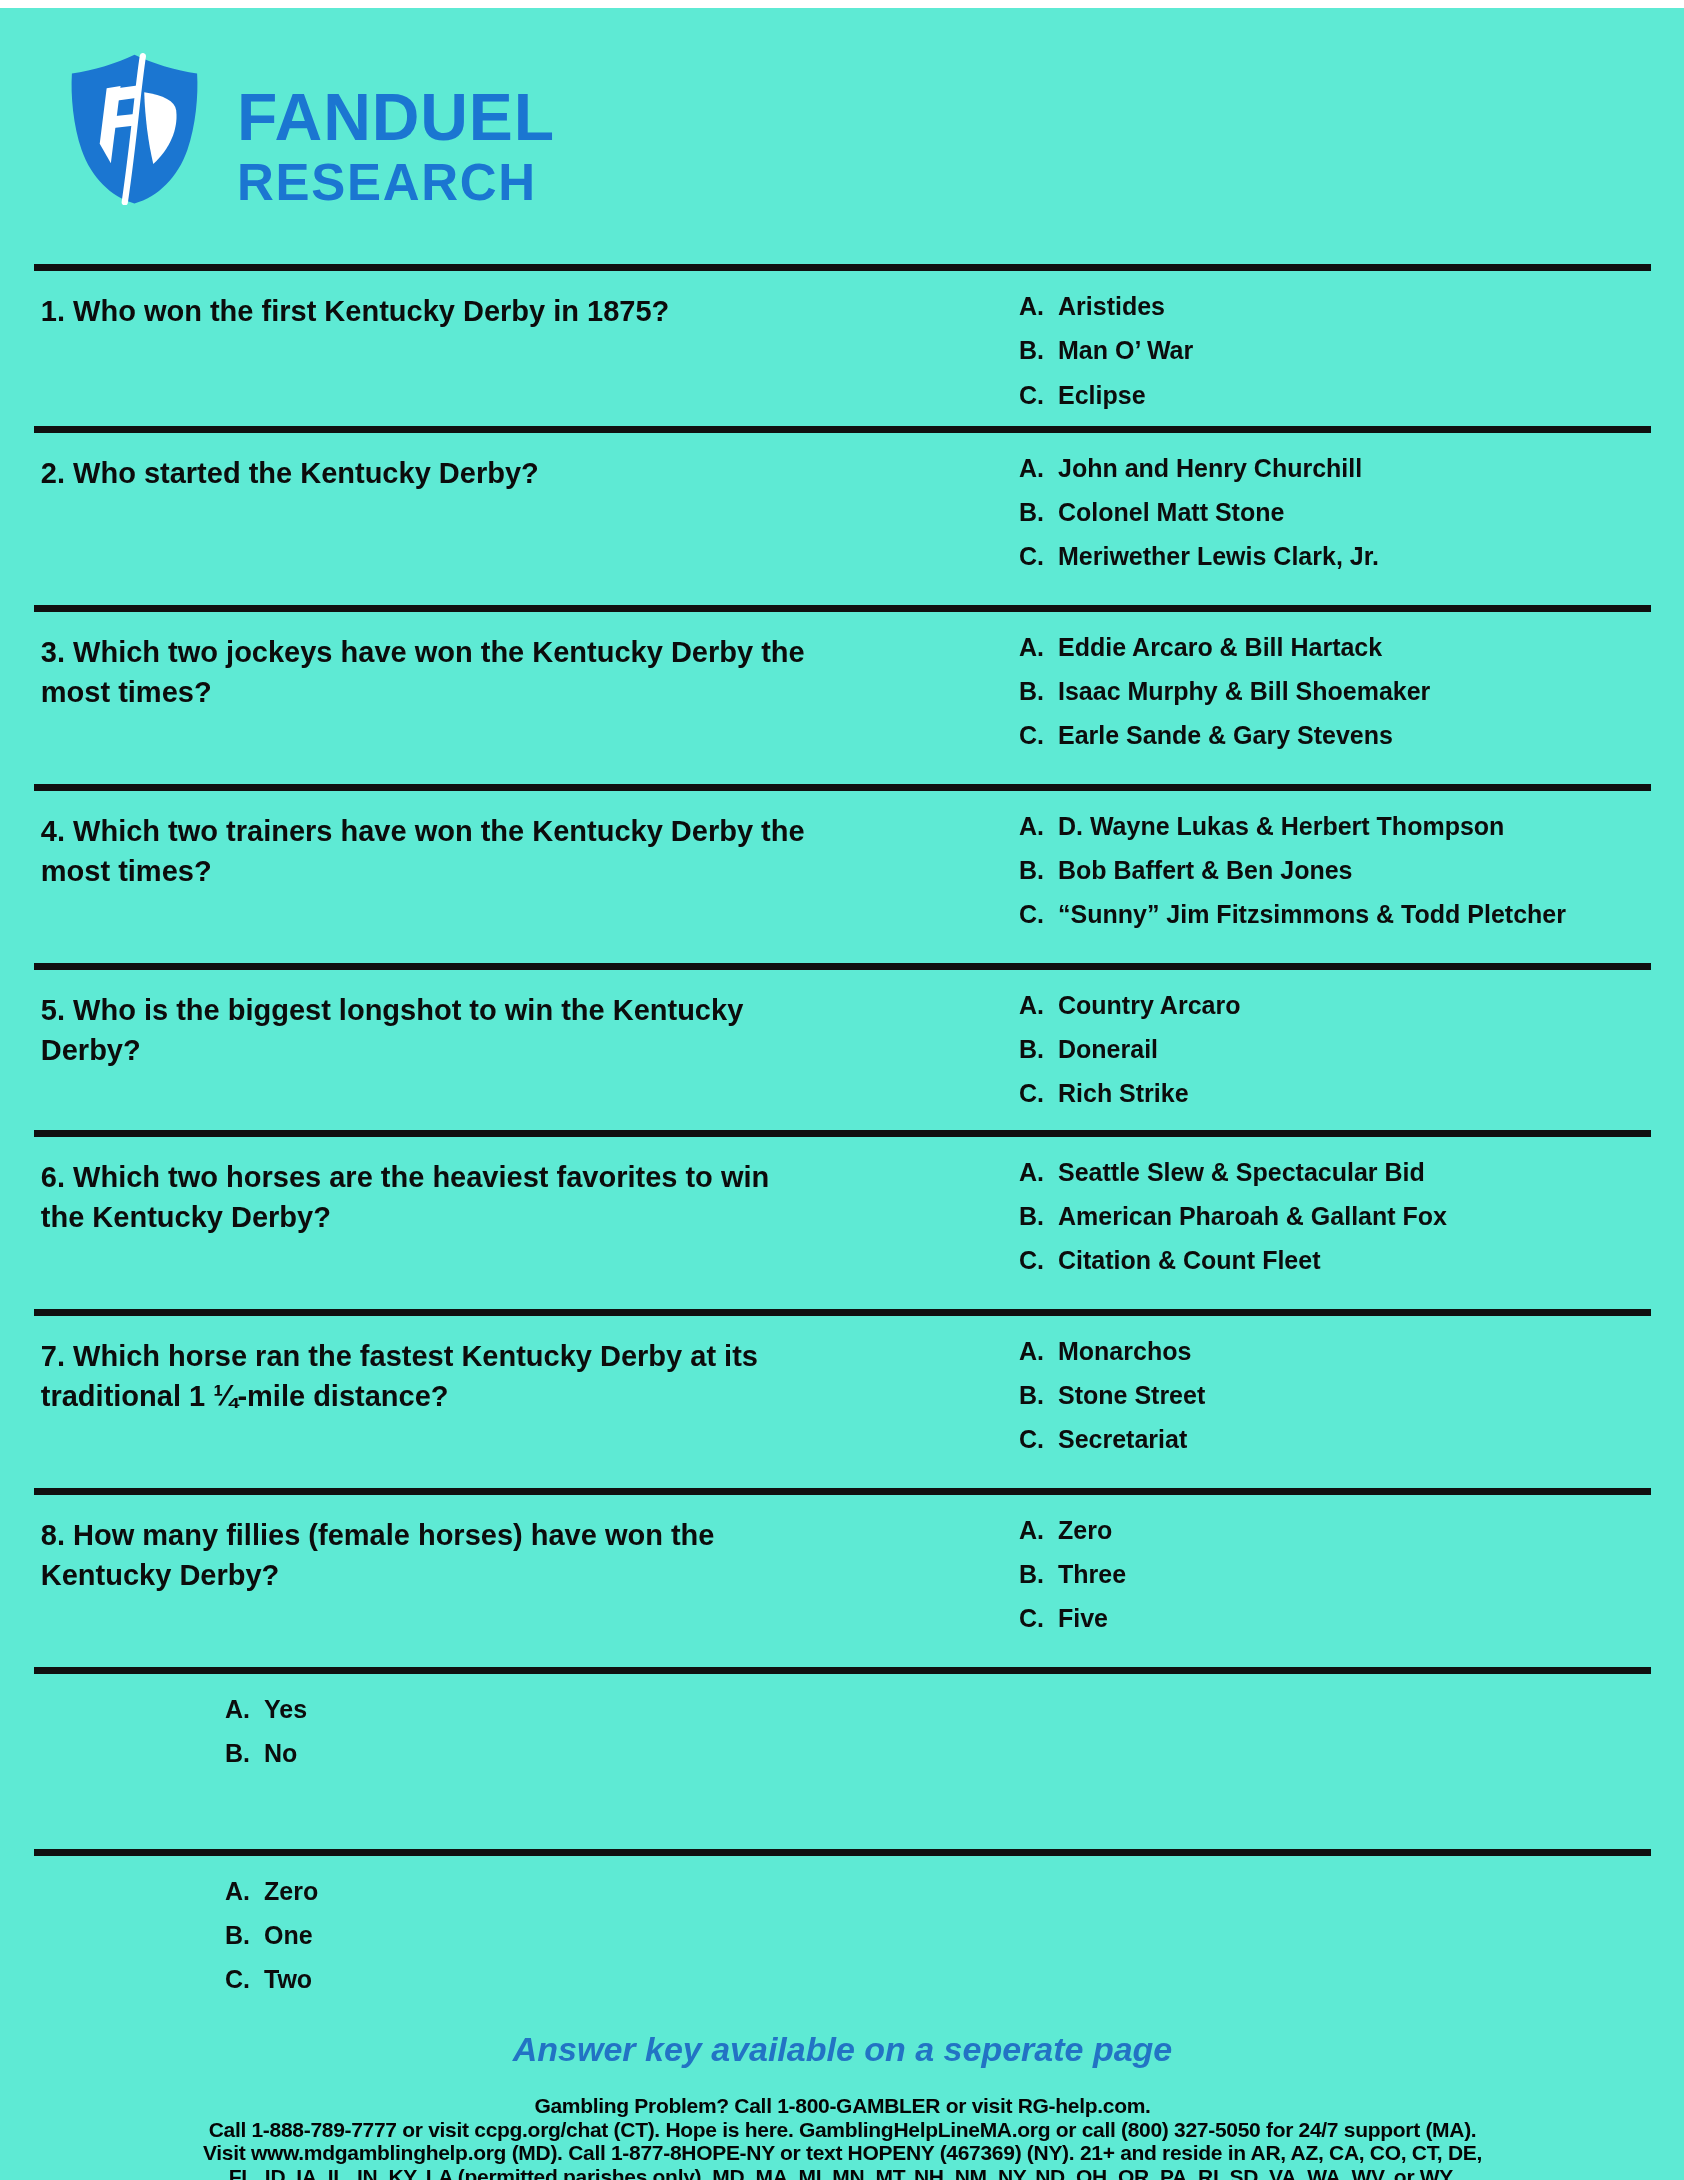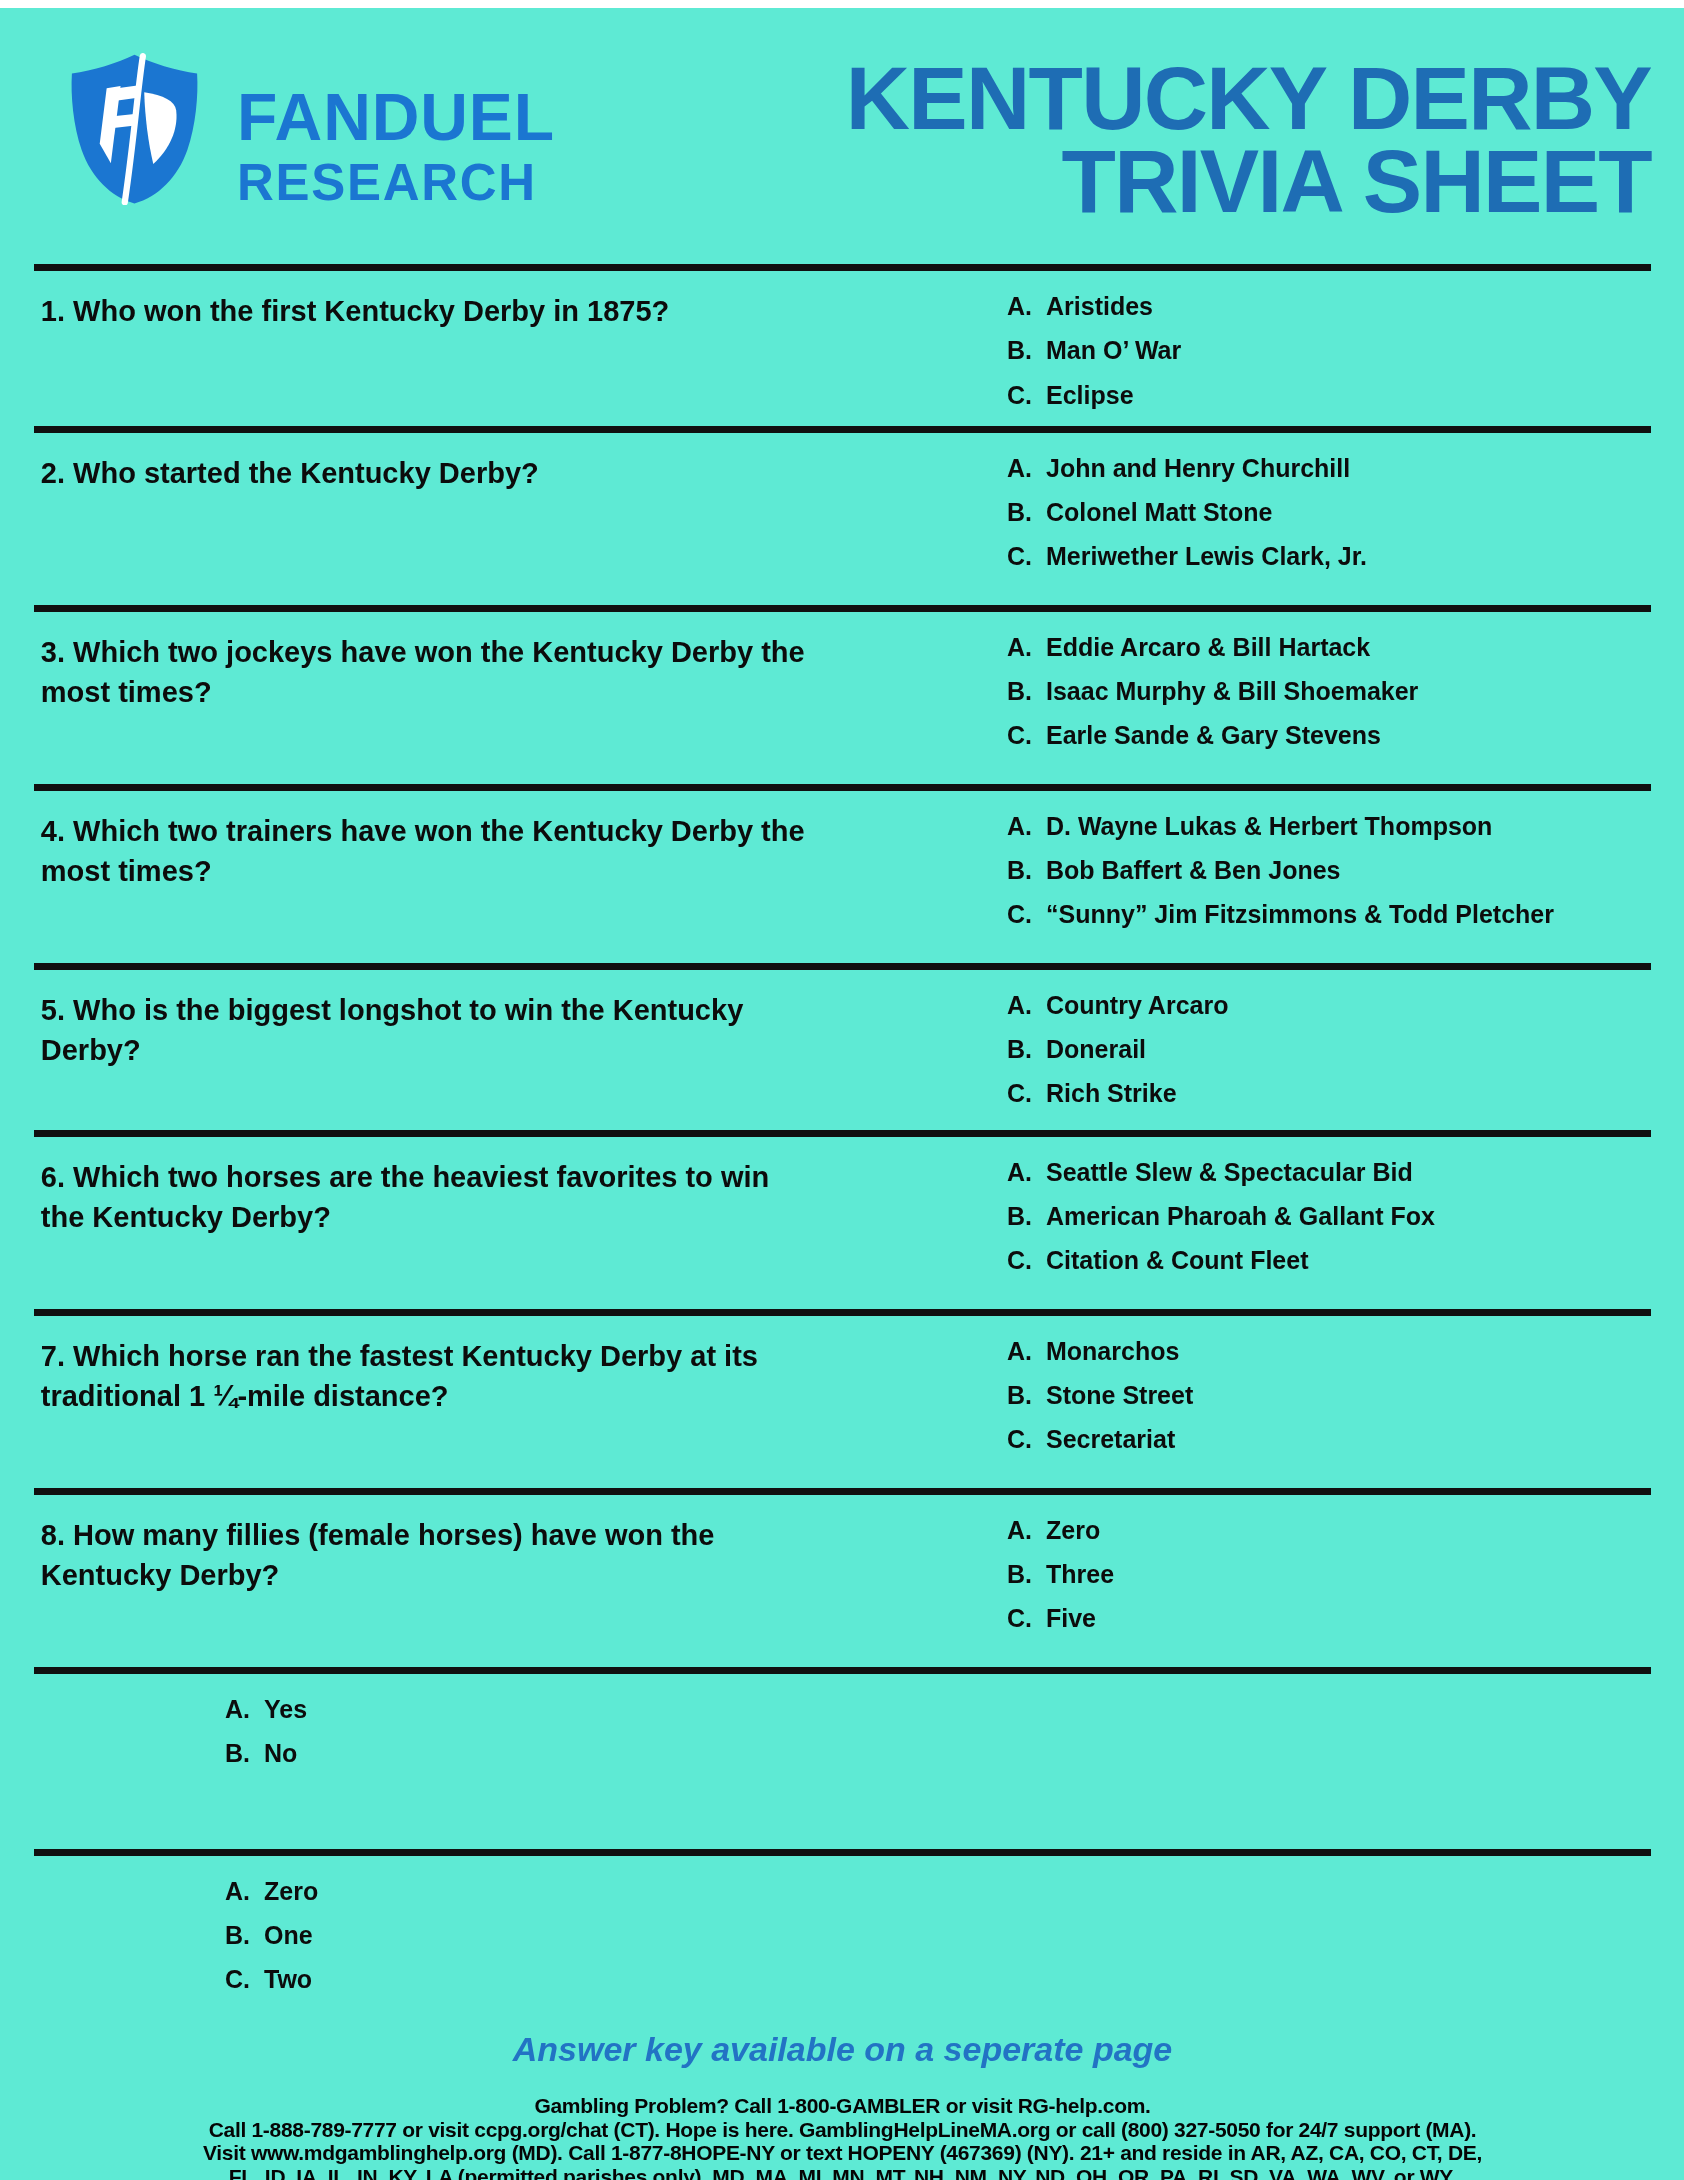--- a/index.html
+++ b/index.html
@@ -44,20 +44,21 @@
     color: #1e6db4;
     margin-top: 5.1px;
   }
 
   
   .q-row {
     display: flex;
     border-top: 7.7px solid #101010;
     padding-top: 20.4px;
     min-height: 179px;
+    gap: 12px;
   }
   .q-row:nth-of-type(1)  { min-height: 153px; }
   .q-row:nth-of-type(5)  { min-height: 167px; }
   .q-row:nth-of-type(9)  { min-height: 182px; }
   .q-row:nth-of-type(10) { min-height: 162px; }
 
   .q-text {
     width: 782px;
     font-size: 29px;
     font-weight: 700;
@@ -117,24 +118,20 @@
         <path fill="#ffffff" d="M62 54 L104 48 L102 66 L60 72 Z"></path>
         <path fill="#ffffff" d="M56 94 L100 89 L98 106 L54 111 Z"></path>
 
         <path fill="#ffffff" d="M114 58 C142 62 158 71 160 84 C163 112 150 140 127 161 C120 132 115 94 114 58 Z"></path>
       </svg>
       <div class="logo-text">
         <div class="logo-word1">FANDUEL</div>
         <div class="logo-word2">RESEARCH</div>
       </div>
     </div>
-    <h1 class="title">
-      <span>KENTUCKY DERBY</span><br>
-      <span>TRIVIA SHEET</span>
-    </h1>
   </header>
 
   <main>
   <section class="q-row">
     <div class="q-text">1. Who won the first Kentucky Derby in 1875?</div>
     <ul class="answers">
   <li class="answer">
     <span class="letter">A.</span>
     <span>Aristides</span>
   </li>

